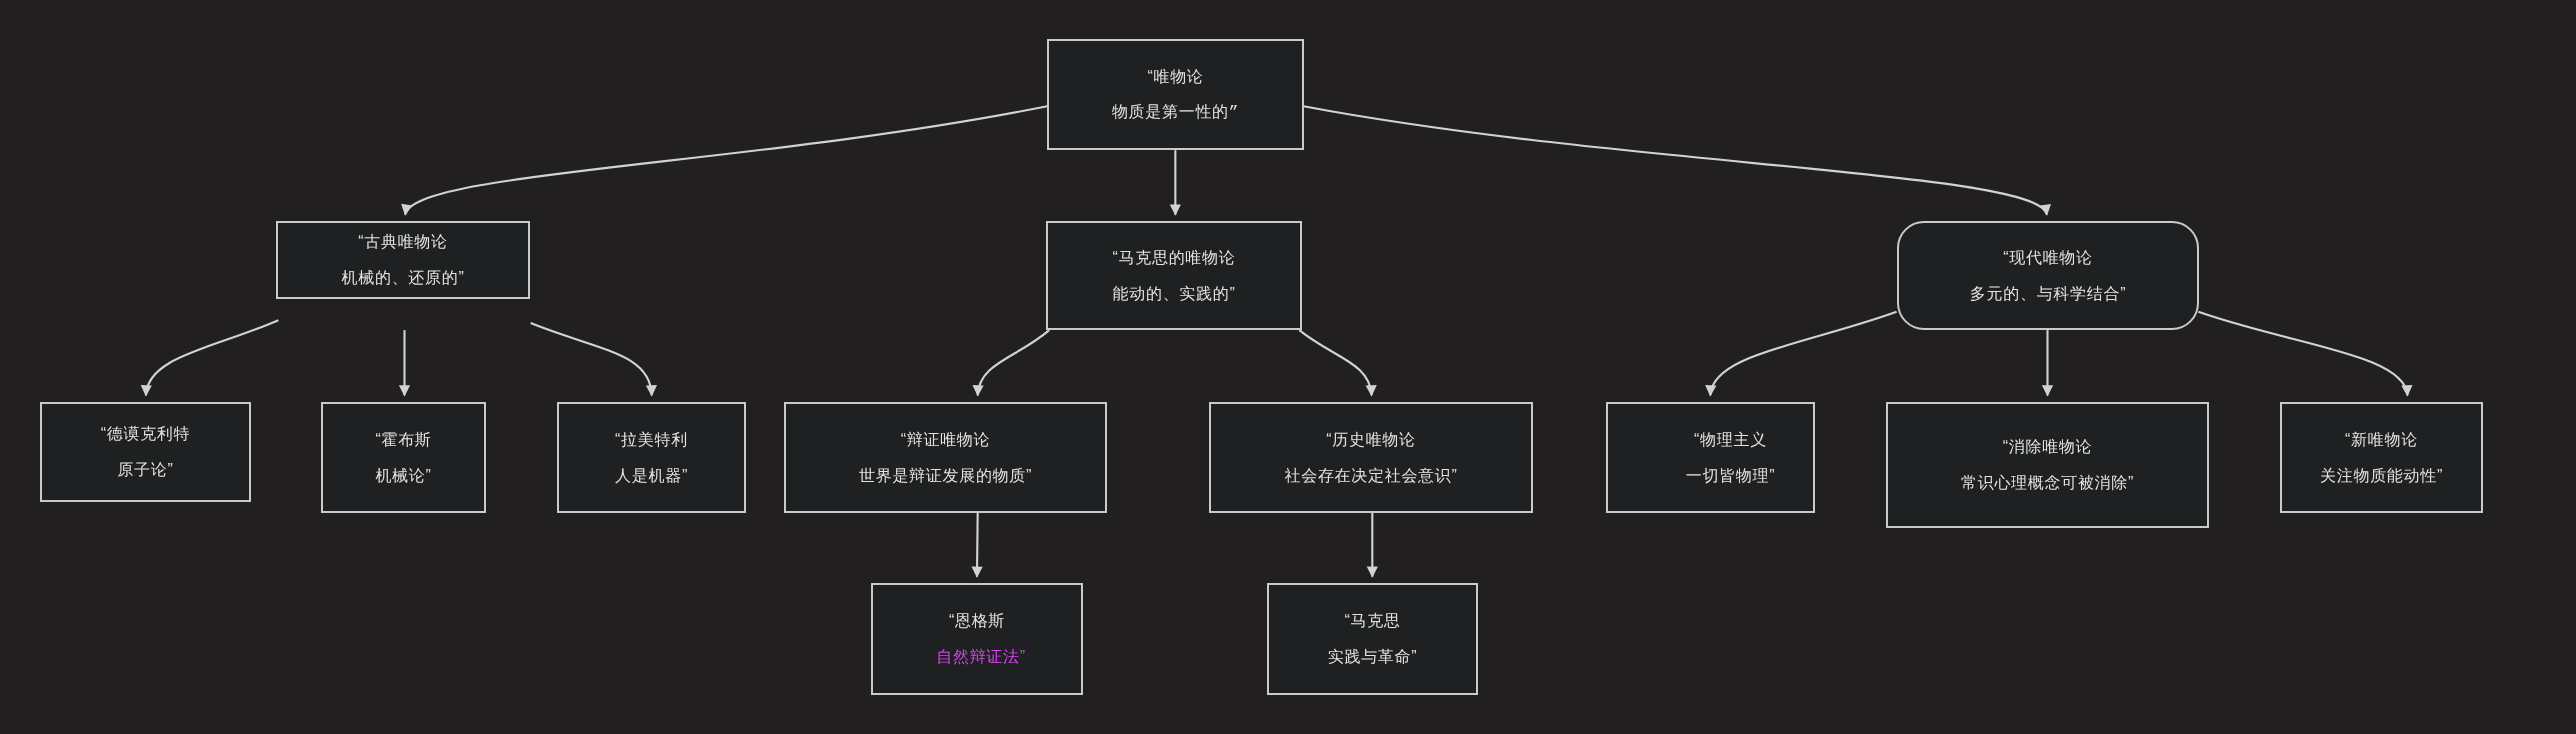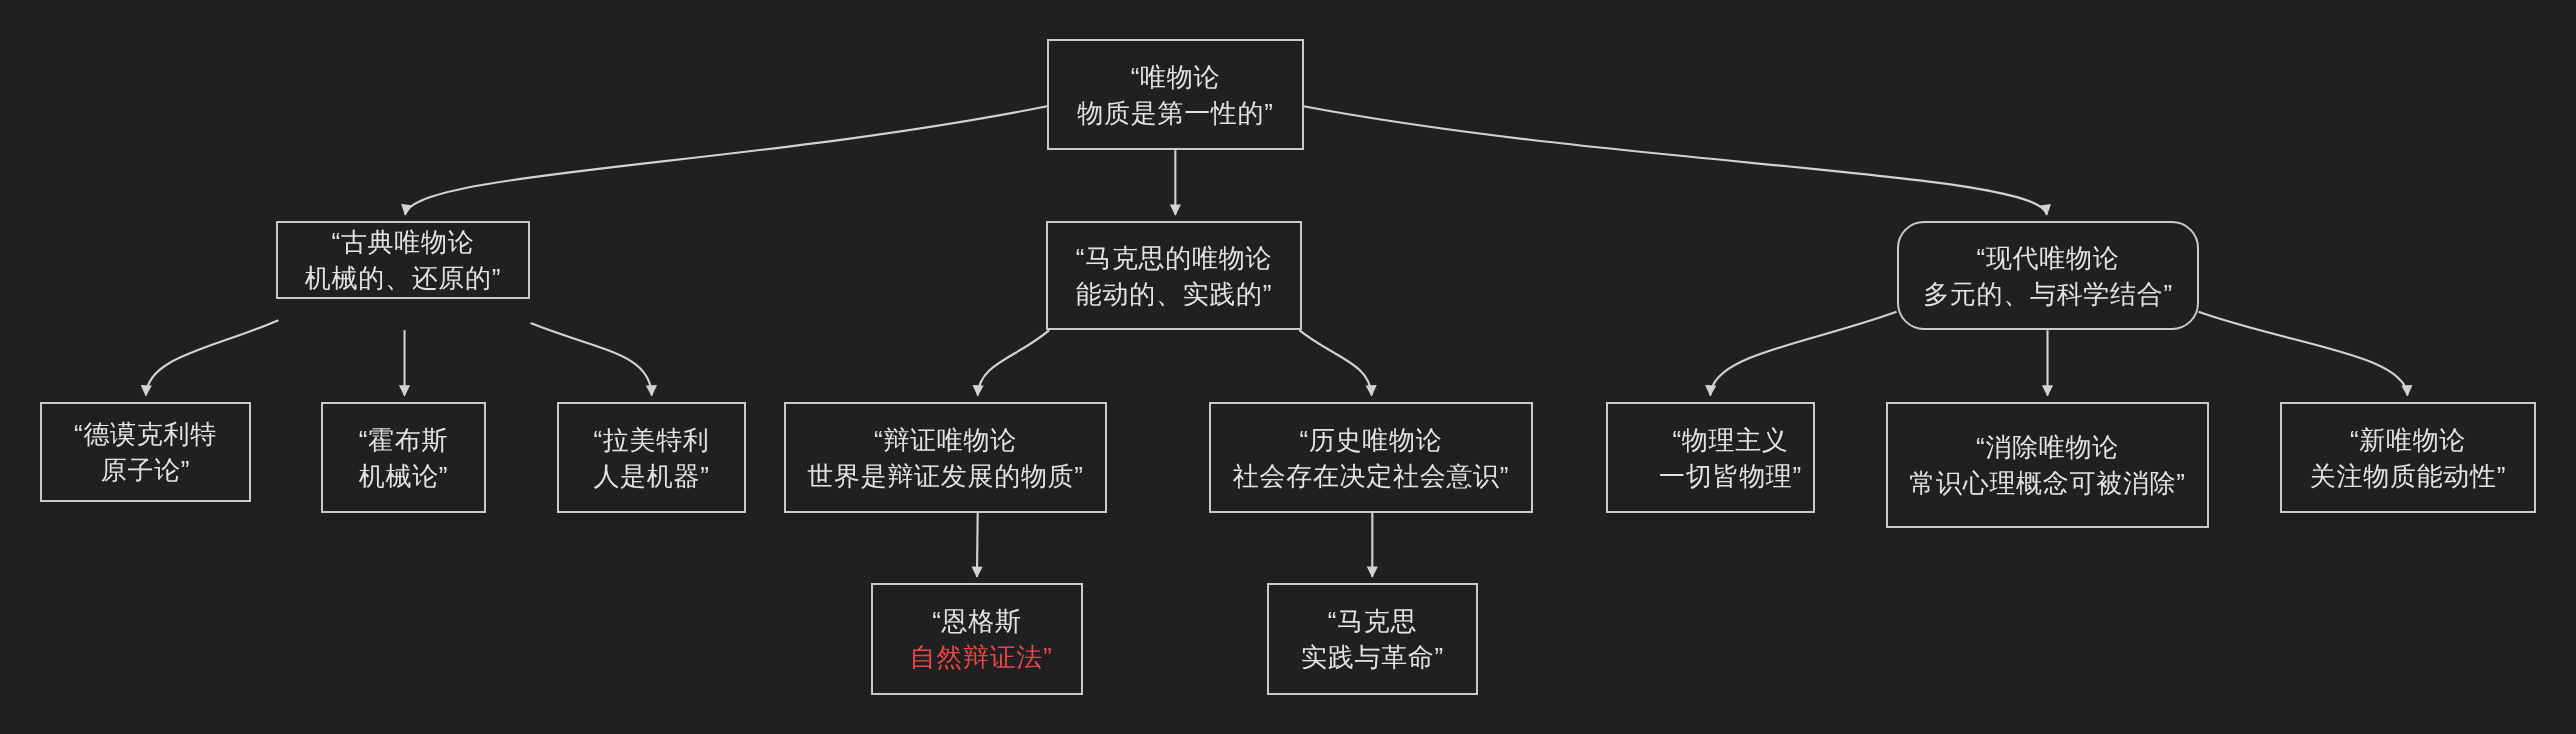--- a/index.html
+++ b/index.html
@@ -28,21 +28,21 @@
     background: #1e2021;
     border: 2.1px solid #c9cbcb;
     display: flex;
     flex-direction: column;
     align-items: center;
     justify-content: center;
     text-align: center;
   }
   .node .line {
     color: #e3e3e3;
-    font-size: 26px;
+    font-size: 16px;
     line-height: 36px;
     white-space: nowrap;
     letter-spacing: 0.7px;
   }
 </style>
 </head>
 <body style="background: rgb(33, 31, 32);">
 
 <div id="stage" style="width: 2576px; height: 734px; background: rgb(33, 31, 32);">
   <svg id="edges" xmlns="http://www.w3.org/2000/svg" aria-hidden="true" viewBox="0 0 3634 1036">
@@ -63,21 +63,21 @@
         <path d="M 2676 440 C 2545 487, 2416 500, 2413 558" fill="none" stroke="#d2d2d2" stroke-width="3" marker-end="url(#arrowhead)"></path>
         <path d="M 2889 466 L 2889 558" fill="none" stroke="#d2d2d2" stroke-width="3" marker-end="url(#arrowhead)"></path>
         <path d="M 3102 440 C 3235 487, 3394 500, 3397 558" fill="none" stroke="#d2d2d2" stroke-width="3" marker-end="url(#arrowhead)"></path>
         <path d="M 1379 724 L 1378 814" fill="none" stroke="#d2d2d2" stroke-width="3" marker-end="url(#arrowhead)"></path>
         <path d="M 1936 724 L 1936 814" fill="none" stroke="#d2d2d2" stroke-width="3" marker-end="url(#arrowhead)"></path>
       </g>
   </svg>
   <div id="nodes">
       <div class="node" style="left: 1047px; top: 39px; width: 257px; height: 111px; background: rgb(30, 32, 33); border-color: rgb(201, 203, 203);">
         <span class="line" style="color: rgb(227, 227, 227);">“唯物论</span>
-        <span class="line" style="color: rgb(227, 227, 227);">物质是第一性的”</span>
+        <span class="line" style="color: rgb(227, 227, 227); font-family: Liberation Mono, monospace;">物质是第一性的”</span>
       </div>
       <div class="node" style="left: 276px; top: 221px; width: 254px; height: 78px; background: rgb(30, 32, 33); border-color: rgb(201, 203, 203);">
         <span class="line" style="color: rgb(227, 227, 227);">“古典唯物论</span>
         <span class="line" style="color: rgb(227, 227, 227);">机械的、还原的”</span>
       </div>
       <div class="node" style="left: 1046px; top: 221px; width: 256px; height: 109px; background: rgb(30, 32, 33); border-color: rgb(201, 203, 203);">
         <span class="line" style="color: rgb(227, 227, 227);">“马克思的唯物论</span>
         <span class="line" style="color: rgb(227, 227, 227);">能动的、实践的”</span>
       </div>
       <div class="node" style="left: 1897px; top: 221px; width: 302px; height: 109px; background: rgb(30, 32, 33); border-color: rgb(201, 203, 203); border-radius: 27px;">
@@ -105,27 +105,27 @@
         <span class="line" style="color: rgb(227, 227, 227); text-align: right;">社会存在决定社会意识”</span>
       </div>
       <div class="node" style="left: 1606px; top: 402px; width: 209px; height: 111px; background: rgb(30, 32, 33); border-color: rgb(201, 203, 203); padding-left: 40px;">
         <span class="line" style="color: rgb(227, 227, 227);">“物理主义</span>
         <span class="line" style="color: rgb(227, 227, 227);">一切皆物理”</span>
       </div>
       <div class="node" style="left: 1886px; top: 402px; width: 323px; height: 126px; background: rgb(30, 32, 33); border-color: rgb(201, 203, 203);">
         <span class="line" style="color: rgb(227, 227, 227);">“消除唯物论</span>
         <span class="line" style="color: rgb(227, 227, 227);">常识心理概念可被消除”</span>
       </div>
-      <div class="node" style="left: 2280px; top: 402px; width: 256px; height: 111px; background: rgb(30, 32, 33); border-color: rgb(201, 203, 203);">
+      <div class="node" style="left: 2280px; top: 402px; width: 203px; height: 111px; background: rgb(30, 32, 33); border-color: rgb(201, 203, 203);">
         <span class="line" style="color: rgb(227, 227, 227);">“新唯物论</span>
         <span class="line" style="color: rgb(227, 227, 227);">关注物质能动性”</span>
       </div>
       <div class="node" style="left: 871px; top: 583px; width: 212px; height: 112px; background: rgb(30, 32, 33); border-color: rgb(201, 203, 203);">
         <span class="line" style="color: rgb(227, 227, 227);">“恩格斯</span>
-        <span class="line" style="color: #ef4444; margin-left: 8px;">自然辩证法”</span>
+        <span class="line" style="color: #d946ef; margin-left: 8px;">自然辩证法”</span>
       </div>
       <div class="node" style="left: 1267px; top: 583px; width: 211px; height: 112px; background: rgb(30, 32, 33); border-color: rgb(201, 203, 203);">
         <span class="line" style="color: rgb(227, 227, 227);">“马克思</span>
         <span class="line" style="color: rgb(227, 227, 227);">实践与革命”</span>
       </div>
     </div>
 </div>
 
 
 </body></html>

